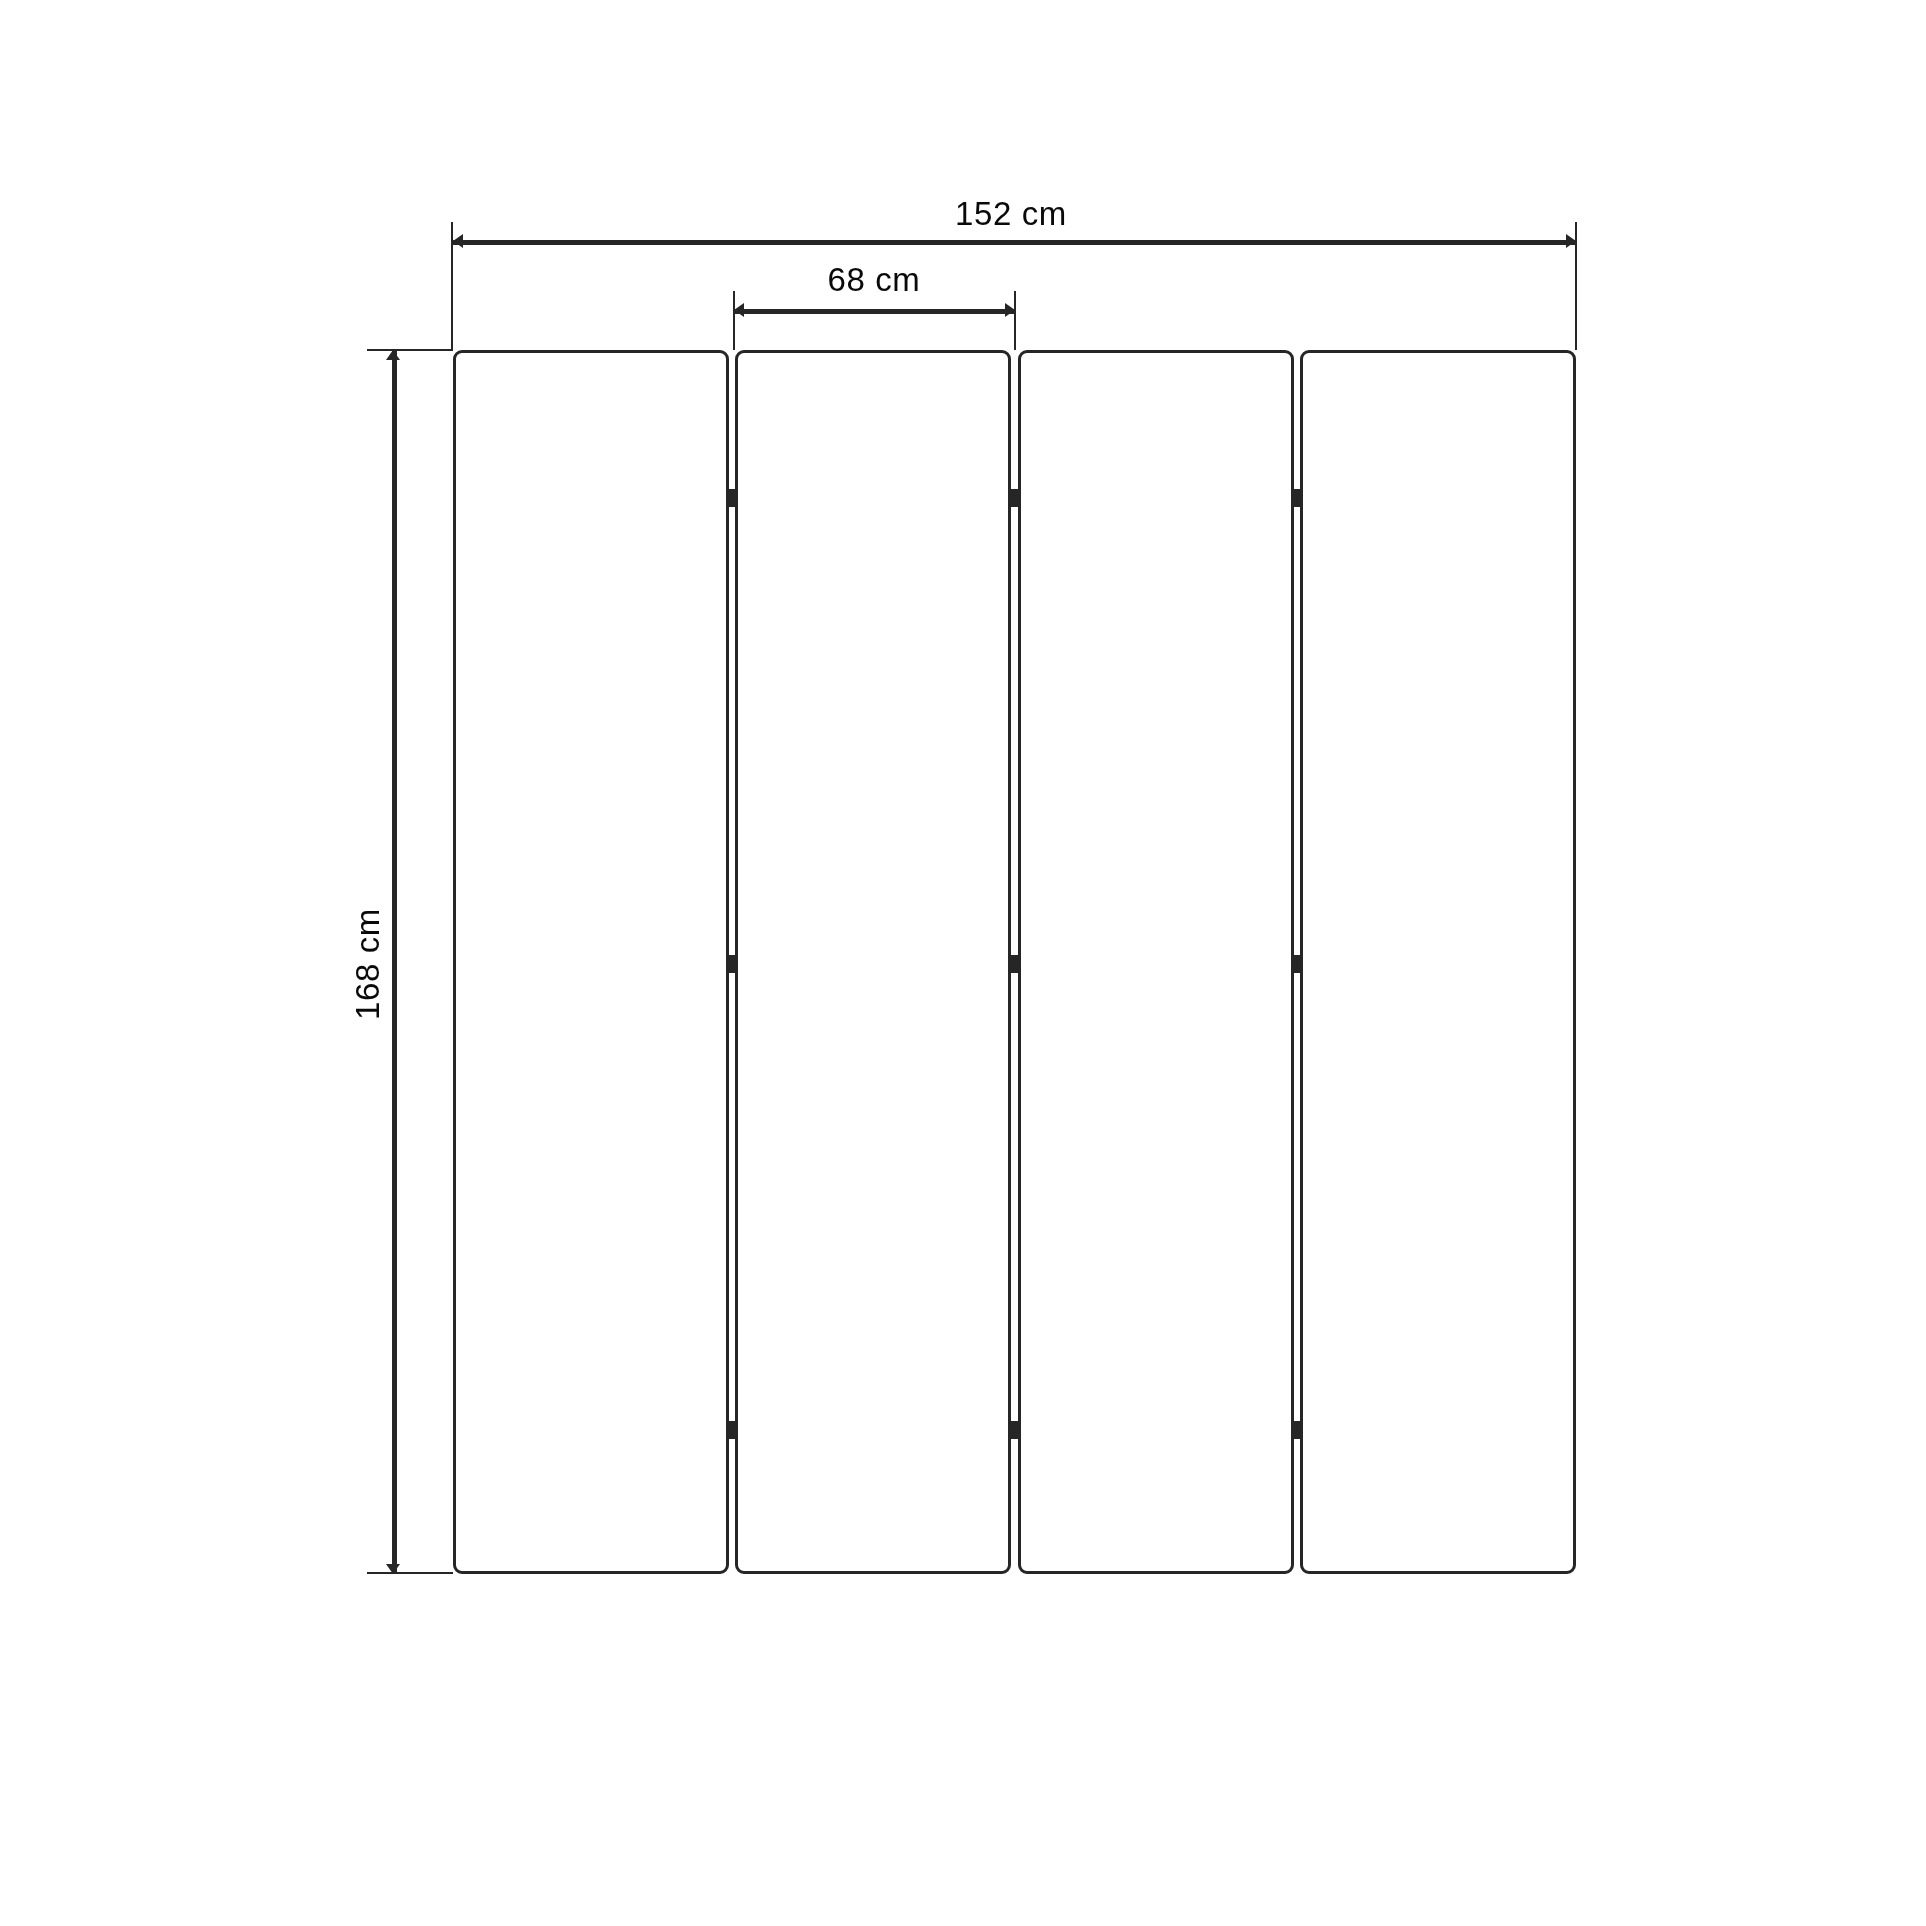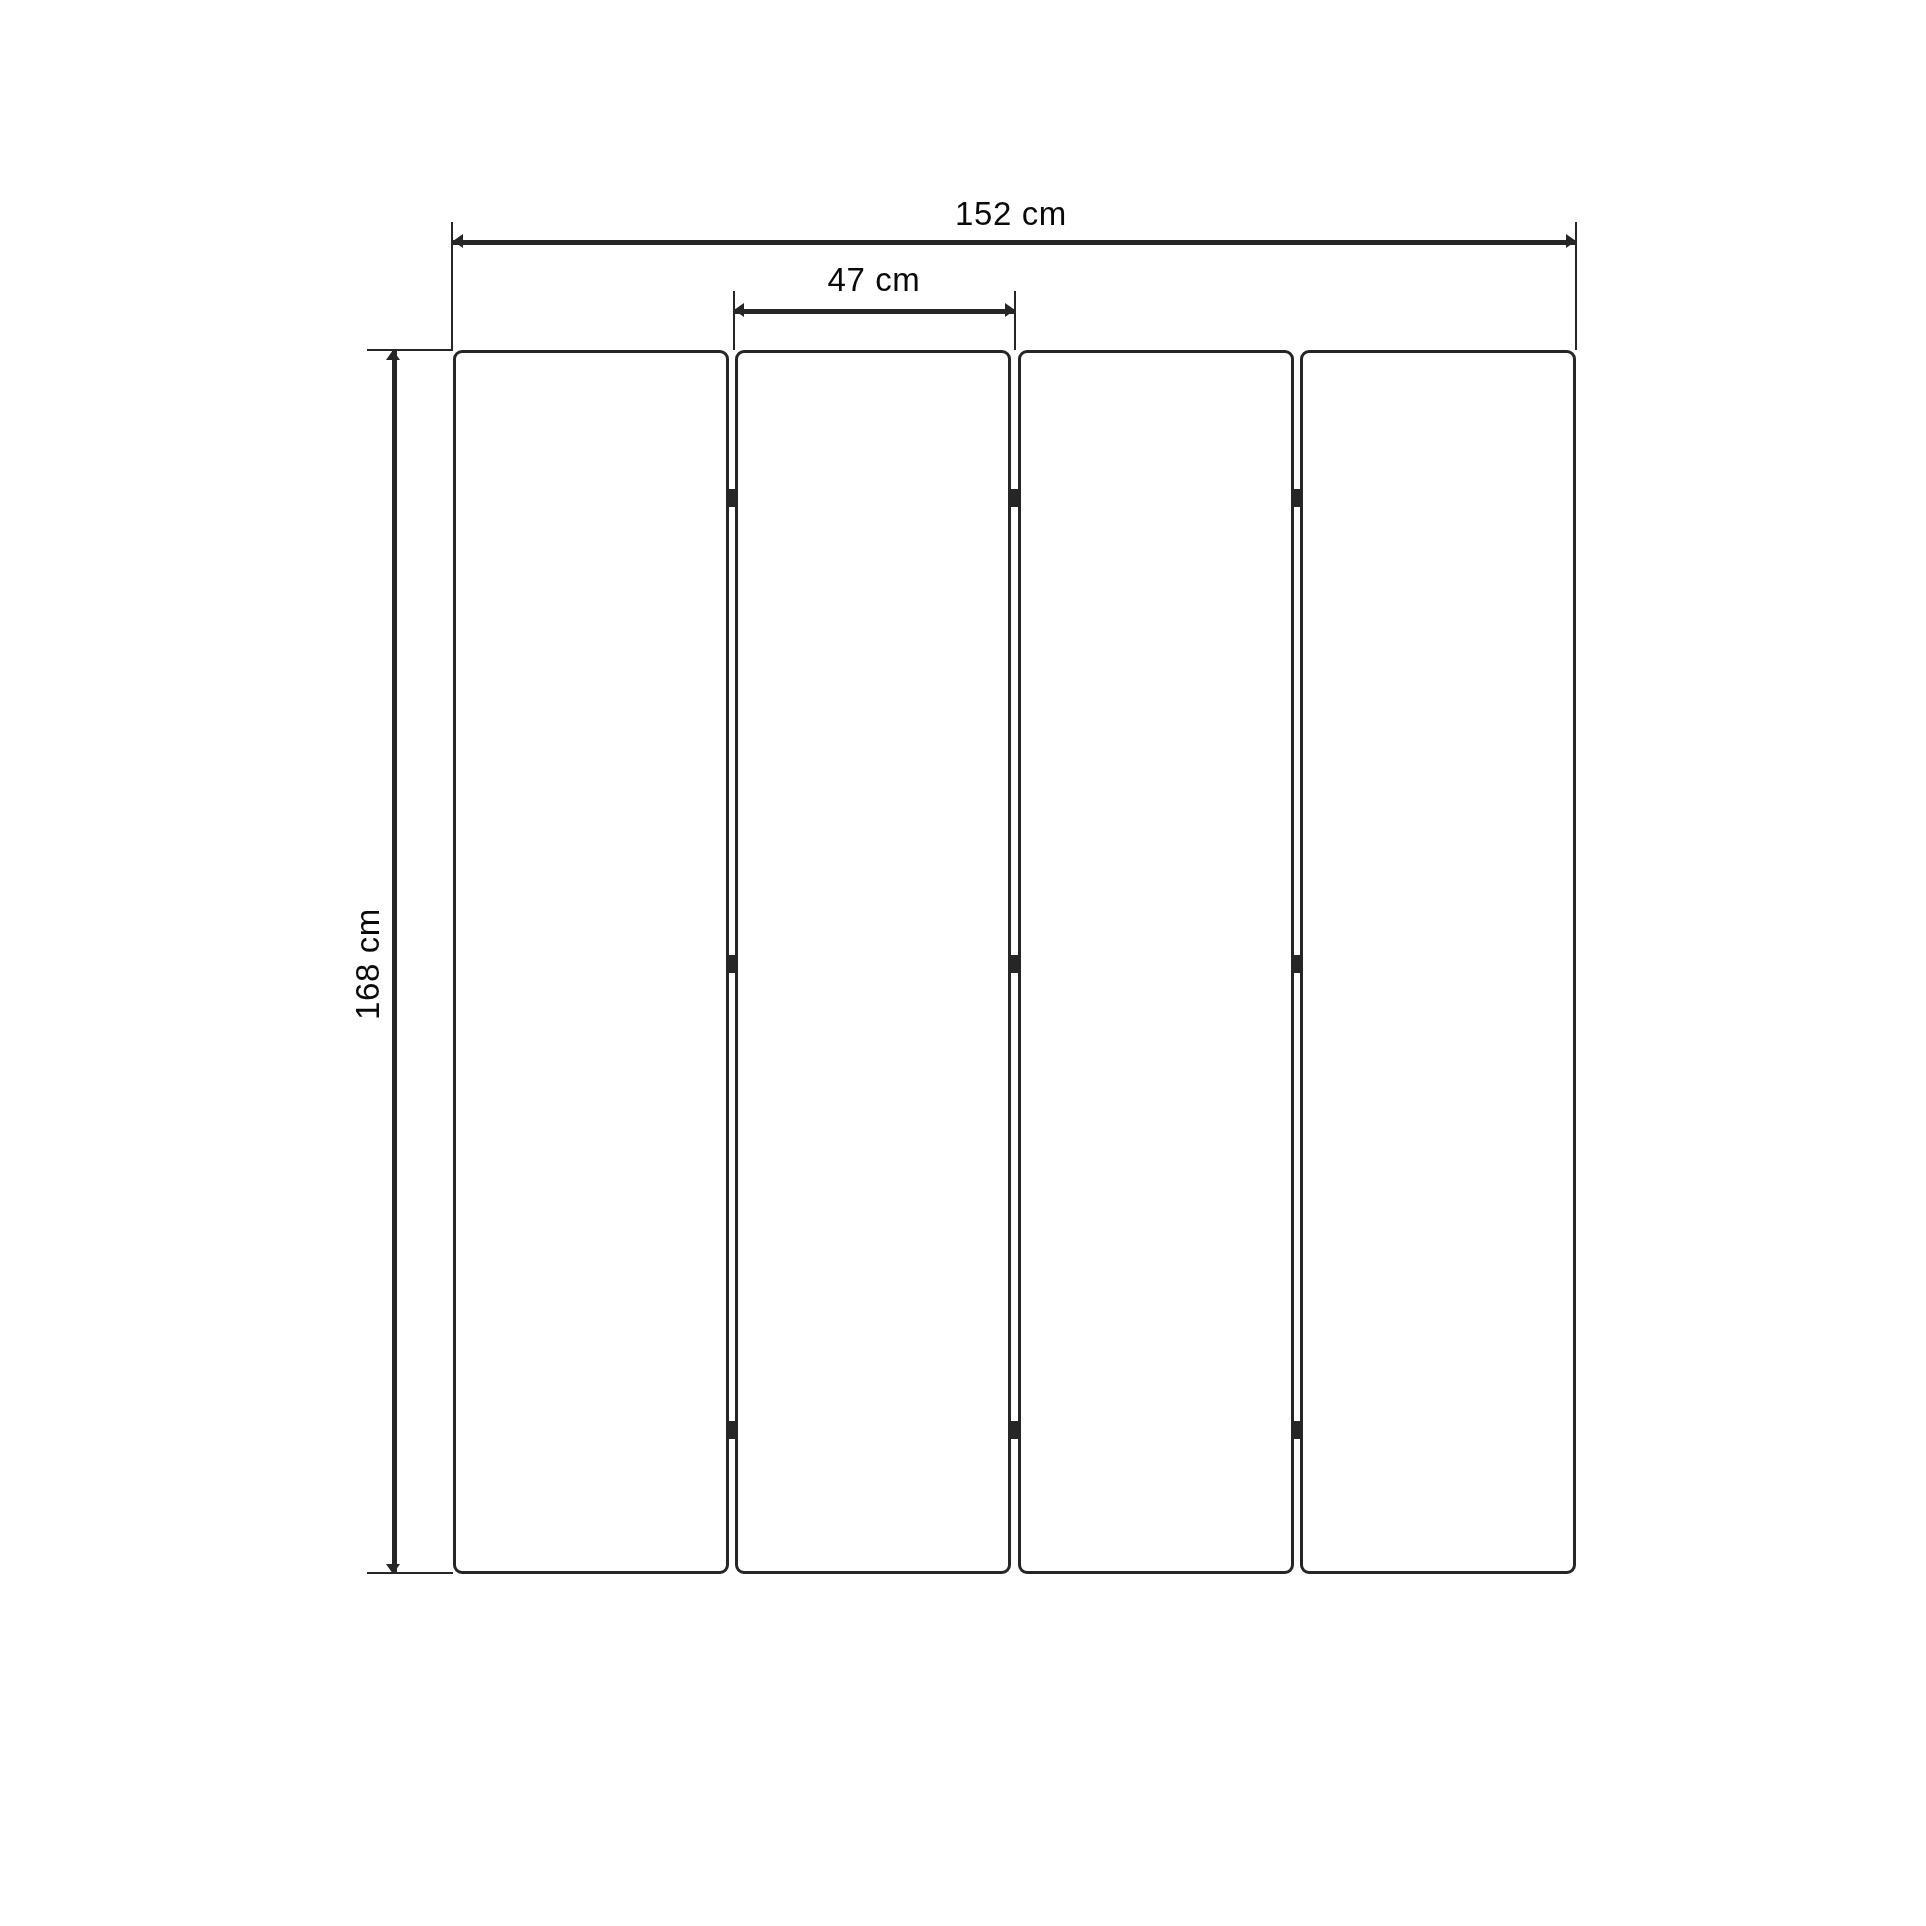--- a/index.html
+++ b/index.html
@@ -77,21 +77,21 @@
     <div class="ah right" style="left:1566px;top:234px"></div>
     <div class="dim-label" style="left:1011px;top:213px">152 cm</div>
   </div>
 
   <div>
     <div class="ext-v" style="left:733px;top:291px;height:59px"></div>
     <div class="ext-v" style="left:1014px;top:291px;height:59px"></div>
     <div class="dim-h" style="left:734px;top:309px;width:281px"></div>
     <div class="ah left" style="left:734px;top:303px"></div>
     <div class="ah right" style="left:1005px;top:303px"></div>
-    <div class="dim-label" style="left:874px;top:279px">47 cm</div>
+    <div class="dim-label" style="left:874px;top:279px">68 cm</div>
   </div>
 
   <div>
     <div class="ext-h" style="left:367px;top:349px;width:86px"></div>
     <div class="ext-h" style="left:367px;top:1572px;width:86px"></div>
     <div class="dim-v" style="left:392px;top:350px;height:1224px"></div>
     <div class="ah up" style="left:386px;top:350px"></div>
     <div class="ah down" style="left:386px;top:1564px"></div>
     <div class="dim-label rot" style="left:367px;top:964px">168 cm</div>
   </div>

